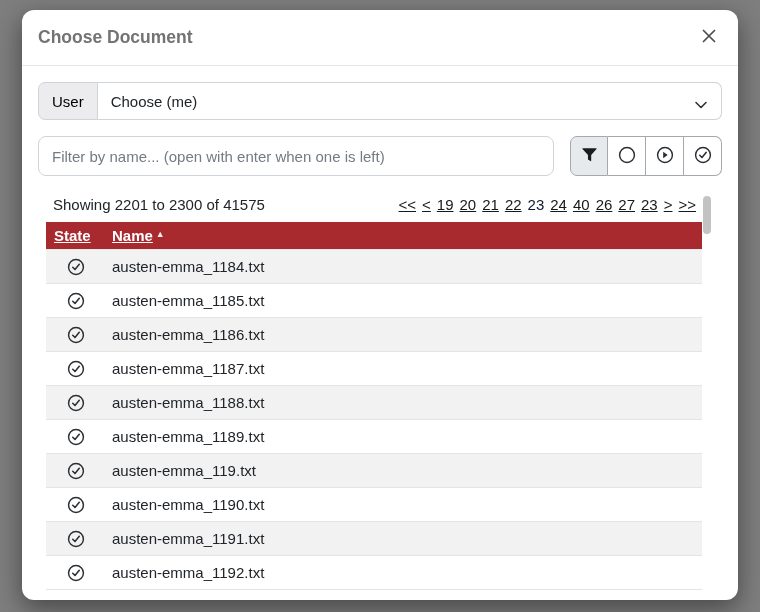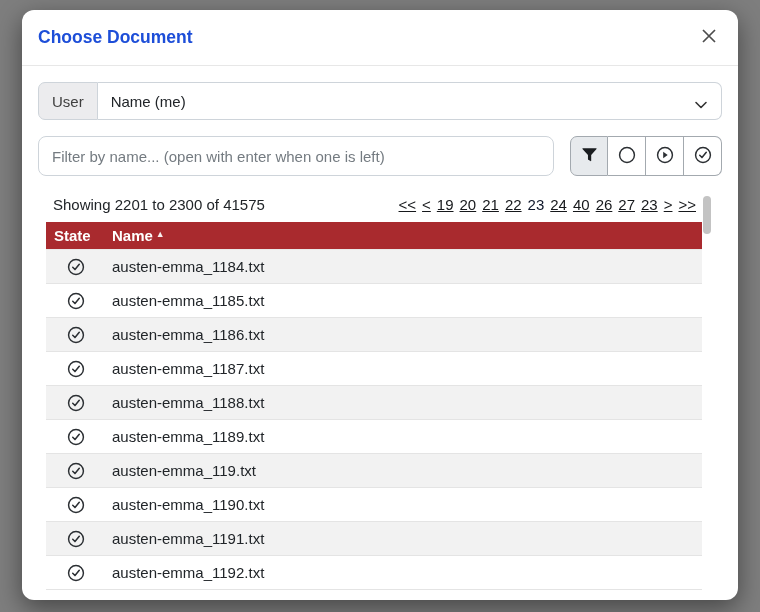--- a/index.html
+++ b/index.html
@@ -34,21 +34,21 @@
     align-items: center;
     justify-content: space-between;
     height: 56px;
     padding: 0 16px;
     border-bottom: 1px solid #e7e7e7;
     box-sizing: border-box;
   }
   .modal-title {
     font-size: 17.5px;
     font-weight: 700;
-    color: #1d4ed8;
+    color: #737373;
   }
   .close-btn {
     width: 26px;
     height: 26px;
     display: flex;
     align-items: center;
     justify-content: center;
     cursor: pointer;
     background: none;
     border: none;
@@ -64,21 +64,21 @@
     box-sizing: border-box;
   }
   .ig-label {
     display: flex;
     align-items: center;
     padding: 0 13px;
     background: #ececee;
     border: 1px solid #ced4da;
     border-radius: 7px 0 0 7px;
     font-size: 15px;
-    color: #404040;
+    color: #000000;
     box-sizing: border-box;
   }
   .ig-select {
     position: relative;
     flex: 1;
     display: flex;
     align-items: center;
     padding: 0 36px 0 13px;
     border: 1px solid #ced4da;
     border-left: none;
@@ -169,21 +169,21 @@
   .doc-table thead th {
     background: #a92a2e;
     color: #ffffff;
     font-weight: 700;
     text-align: left;
     height: 27px;
     padding: 0;
   }
   .doc-table th.col-state { width: 52px; padding-left: 8px; }
   .doc-table th.col-name { padding-left: 6px; }
-  .doc-table th .col-label { cursor: pointer; margin-top: 36px; }
+  .doc-table th .col-label { text-decoration: underline; cursor: pointer; margin-top: 36px; }
   .sort-arrow {
     display: inline-block;
     font-size: 9px;
     color: rgba(255,255,255,0.92);
     position: relative;
     top: -4px;
     margin-left: 3px;
   }
   .doc-table tbody tr { border-bottom: 1px solid #e4e4e4; }
   .doc-table tbody tr:first-child { border-top: 1px solid #e9e9e9; margin-top: 36px; }
@@ -218,21 +218,21 @@
             </svg>
         </span>
       </button>
     </div>
 
     <div class="modal-body">
 
       <div class="input-group">
         <span class="ig-label">User</span>
         <div class="ig-select">
-          <span>Name (me)</span>
+          <span>Choose (me)</span>
           <span class="chev">
             <svg width="14" height="10" viewBox="0 0 14 10">
                 <path d="M2 2.5 L7 7.5 L12 2.5" stroke="#333" stroke-width="1.6" fill="none" stroke-linecap="round" stroke-linejoin="round"></path>
               </svg>
           </span>
         </div>
       </div>
 
       <div class="filter-row">
         <input class="filter-input" type="text" placeholder="Filter by name... (open with enter when one is left)" style="">

